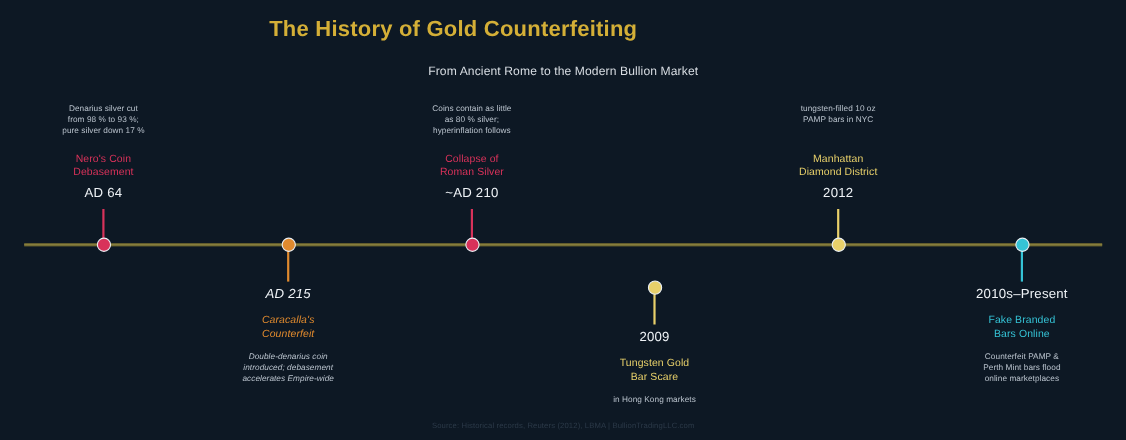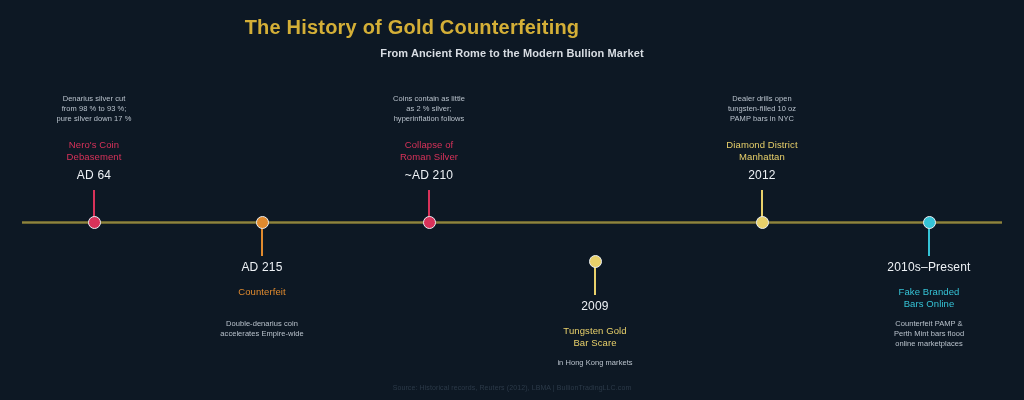--- a/index.html
+++ b/index.html
@@ -27,28 +27,27 @@
     left: 0;
     width: 824px;
     text-align: center;
     font-size: 20px;
     font-weight: bold;
     color: #d4af37;
     letter-spacing: 0.2px;
   }
   .subtitle {
     position: absolute;
-    top: 47px;
+    top: 59px;
     left: 0;
     width: 1024px;
     text-align: center;
     font-size: 11px;
     color: #d8dde3;
     letter-spacing: 0.1px;
-    font-weight: bold;
   }
 
   
   .axis {
     position: absolute;
     left: 22px;
     top: 221px;
     width: 980px;
     height: 3px;
     background: #6b6430;
@@ -166,68 +165,69 @@
         <div class="label" style="color: rgb(216, 50, 90);">
           <div>Nero's Coin</div>
           <div>Debasement</div>
         </div>
         <div class="desc">
           <div>Denarius silver cut</div>
           <div>from 98 % to 93 %;</div>
           <div>pure silver down 17 %</div>
         </div>
       </div>
-      <div class="event down" style="left: 262px;">
+      <div class="event down" style="left: 262px; font-style: italic;">
         <div class="stem" style="background: rgb(224, 138, 46);"></div>
         <div class="dot" style="background: rgb(224, 138, 46);"></div>
         <div class="date">AD 215</div>
         <div class="label" style="color: rgb(224, 138, 46);">
+          <div>Caracalla's</div>
           <div>Counterfeit</div>
         </div>
         <div class="desc">
           <div>Double-denarius coin</div>
+          <div>introduced; debasement</div>
           <div>accelerates Empire-wide</div>
         </div>
       </div>
       <div class="event up" style="left: 429px;">
         <div class="stem" style="background: rgb(216, 50, 90);"></div>
         <div class="dot" style="background: rgb(216, 50, 90);"></div>
         <div class="date">~AD 210</div>
         <div class="label" style="color: rgb(216, 50, 90);">
           <div>Collapse of</div>
           <div>Roman Silver</div>
         </div>
         <div class="desc">
           <div>Coins contain as little</div>
-          <div>as 2 % silver;</div>
+          <div>as 80 % silver;</div>
           <div>hyperinflation follows</div>
         </div>
       </div>
       <div class="event down" style="left: 595px; margin-top: 39px;">
         <div class="stem" style="background: rgb(232, 208, 106);"></div>
         <div class="dot" style="background: rgb(232, 208, 106);"></div>
         <div class="date">2009</div>
         <div class="label" style="color: rgb(232, 208, 106);">
           <div>Tungsten Gold</div>
           <div>Bar Scare</div>
         </div>
         <div class="desc">
           <div>in Hong Kong markets</div>
         </div>
       </div>
       <div class="event up" style="left: 762px;">
         <div class="stem" style="background: rgb(232, 208, 106);"></div>
         <div class="dot" style="background: rgb(232, 208, 106);"></div>
         <div class="date">2012</div>
         <div class="label" style="color: rgb(232, 208, 106);">
+          <div>Manhattan</div>
           <div>Diamond District</div>
-          <div>Manhattan</div>
-        </div>
-        <div class="desc">
-          <div>Dealer drills open</div>
+        </div>
+        <div class="desc">
           <div>tungsten-filled 10 oz</div>
           <div>PAMP bars in NYC</div>
         </div>
       </div>
       <div class="event down" style="left: 929px;">
         <div class="stem" style="background: rgb(53, 195, 214);"></div>
         <div class="dot" style="background: rgb(53, 195, 214);"></div>
         <div class="date">2010s–Present</div>
         <div class="label" style="color: rgb(53, 195, 214);">
           <div>Fake Branded</div>

